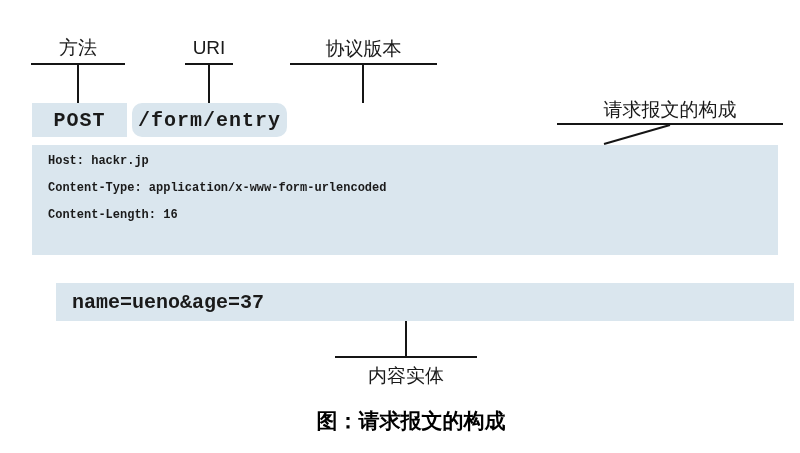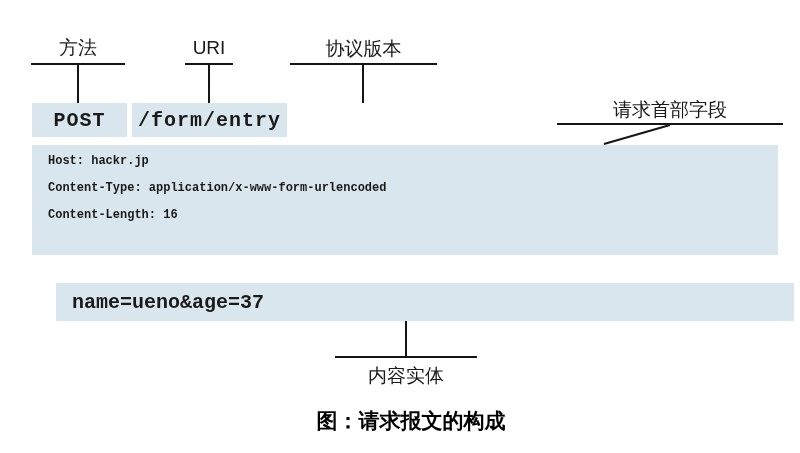--- a/index.html
+++ b/index.html
@@ -82,23 +82,23 @@
     <line x1="670" y1="125" x2="604" y2="144"></line>
     <line x1="406" y1="321" x2="406" y2="357"></line>
     <line x1="335" y1="357" x2="477" y2="357"></line>
   </svg>
 
   <div class="cn-label" style="left:28px;top:36px;width:100px;">方法</div>
   <div class="cn-label" style="left:290px;top:37px;width:147px;">协议版本</div>
   <div class="cn-label" style="left:159px;top:36px;width:100px;">URI</div>
 
   <div class="value-box mono" style="left:32px;width:95px;">POST</div>
-  <div class="value-box mono" style="left:132px;width:155px;">/form/entry</div>
+  <div class="value-box mono" style="left:132px;width:155px;border-radius:10px;">/form/entry</div>
 
-  <div class="cn-label" style="left:557px;top:98px;width:226px;">请求首部字段</div>
+  <div class="cn-label" style="left:557px;top:98px;width:226px;">请求报文的构成</div>
 
   <div class="header-block">
     <div class="header-line mono">Host: hackr.jp</div>
     <div class="header-line mono">Content-Type: application/x-www-form-urlencoded</div>
     <div class="header-line mono">Content-Length: 16</div>
   </div>
 
   <div class="body-block mono">name=ueno&amp;age=37</div>
 
   <div class="cn-label" style="left:335px;top:364px;width:142px;">内容实体</div>

